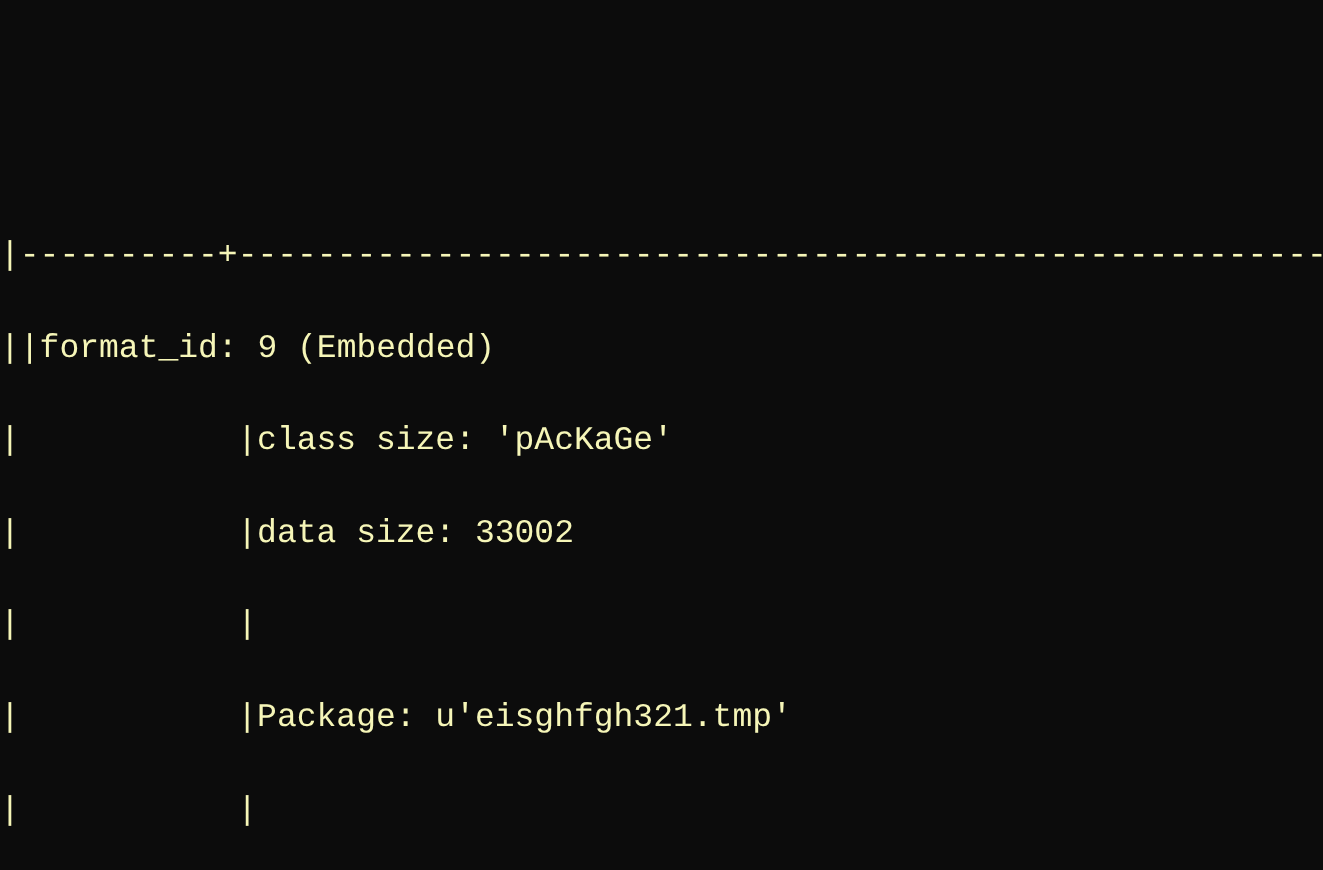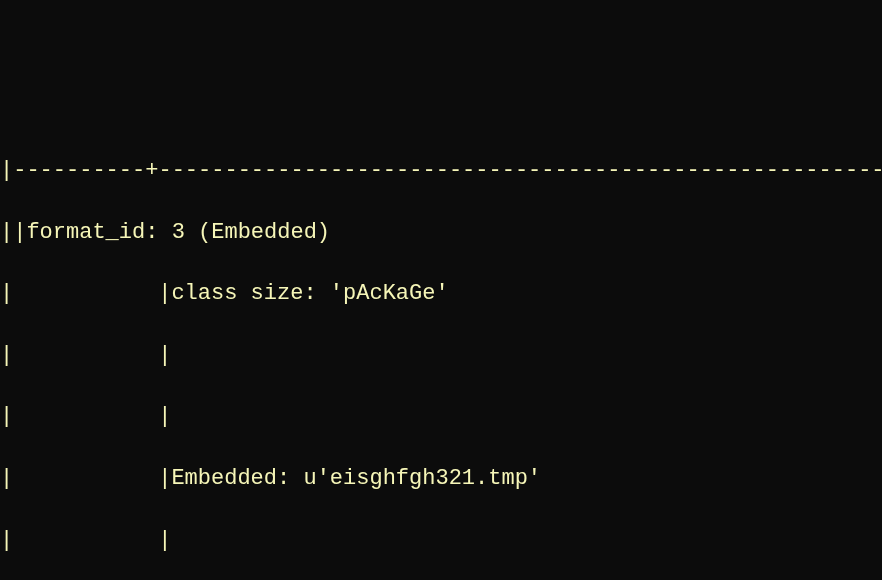--- a/index.html
+++ b/index.html
@@ -31,25 +31,25 @@
       color: #f6f6b8;
     }
   </style>
 </head>
 <body>
 
 
 
 <div>
 <div class="row"><span class="pipe">|</span><span>----------</span><span class="pipe">+</span><span>------------------------------------------------------------</span></div>
-<div class="row"><span class="pipe">|</span><span class="pipe">|</span><span>format_id: 3 (Embedded)</span></div>
+<div class="row"><span class="pipe">|</span><span class="pipe">|</span><span>format_id: 9 (Embedded)</span></div>
 <div class="row"><span class="pipe">|</span><span class="col-left"></span><span class="pipe">|</span><span>class size: 'pAcKaGe'</span></div>
+<div class="row"><span class="pipe">|</span><span class="col-left"></span><span class="pipe">|</span><span>data size: 33002</span></div>
 <div class="row"><span class="pipe">|</span><span class="col-left"></span><span class="pipe">|</span></div>
-<div class="row"><span class="pipe">|</span><span class="col-left"></span><span class="pipe">|</span></div>
-<div class="row"><span class="pipe">|</span><span class="col-left"></span><span class="pipe">|</span><span>Embedded: u'eisghfgh321.tmp'</span></div>
+<div class="row"><span class="pipe">|</span><span class="col-left"></span><span class="pipe">|</span><span>Package: u'eisghfgh321.tmp'</span></div>
 <div class="row"><span class="pipe">|</span><span class="col-left"></span><span class="pipe">|</span></div>
 
 
 
 
 
 
 
 
 

